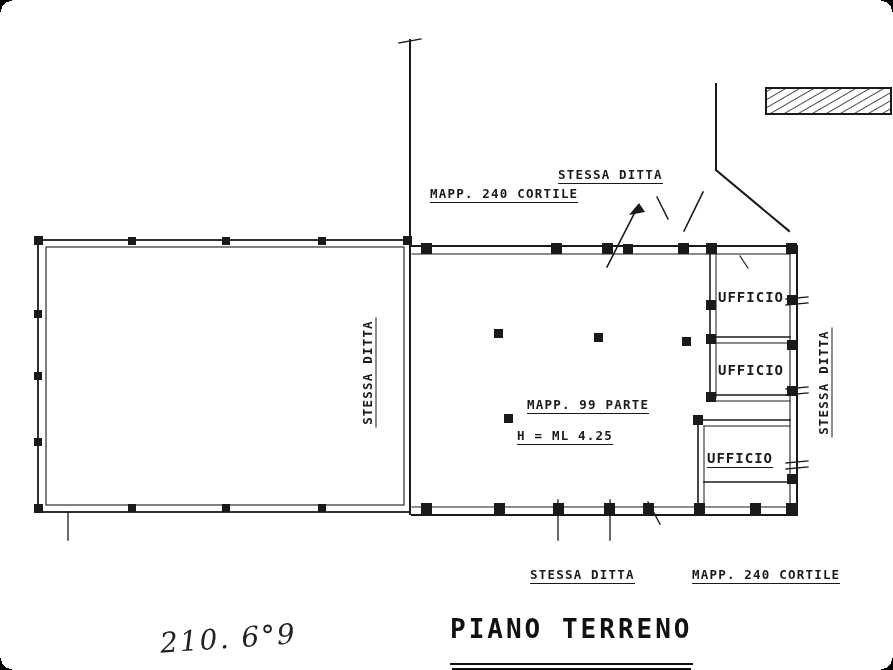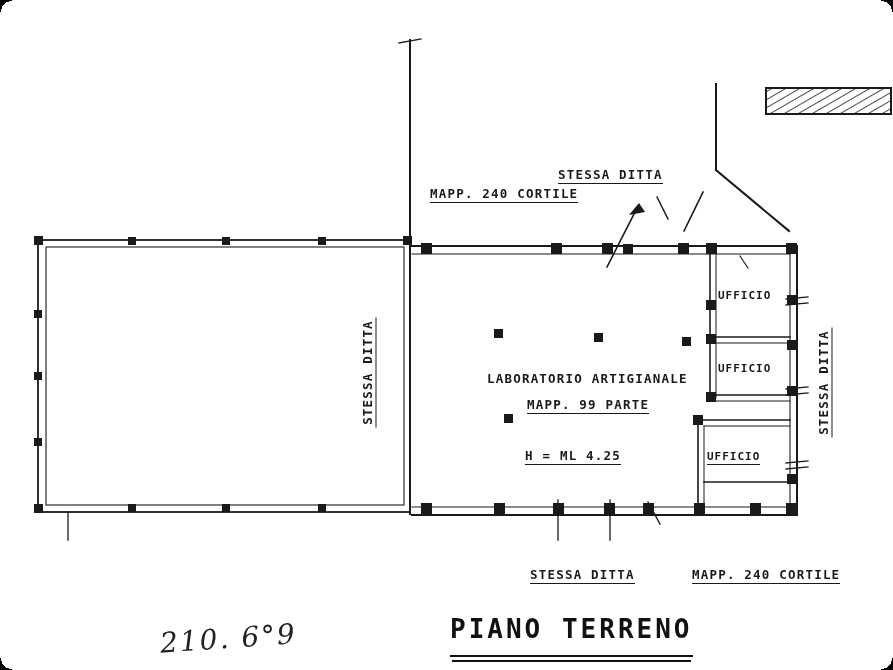--- a/index.html
+++ b/index.html
@@ -6,27 +6,27 @@
   html,body { background:#ffffff; }
   .sheet {
     position:relative; width:893px; height:670px; background:#ffffff;
     overflow:hidden; font-family:"DejaVu Sans Mono", monospace; color:#1a1a1a;
   }
   .sheet svg { position:absolute; left:0; top:0; }
   .lbl {
     position:absolute; font-weight:bold; font-size:12.5px;
     letter-spacing:1.2px; white-space:nowrap; color:#1a1a1a;
   }
-  .small { font-size:11px; letter-spacing:1px; }
+  .small { font-size:14px; letter-spacing:1px; }
   .u { border-bottom:1.6px solid #1a1a1a; padding-bottom:1px; }
   .vert { transform:rotate(-90deg); transform-origin:center; text-align:center; }
   .title {
     position:absolute; font-family:"DejaVu Sans Mono", monospace;
     font-size:26px; font-weight:bold; letter-spacing:3px; white-space:nowrap;
-    border-bottom:2.5px solid #111; padding-bottom:11px; color:#111;
+    border-bottom:2.5px solid #111; padding-bottom:19px; color:#111;
   }
   .title::after {
     content:""; position:absolute; left:2px; right:2px; bottom:-7px;
     height:2px; background:#111;
   }
   .handwritten {
     position:absolute; font-family:"DejaVu Serif", serif; font-style:italic;
     font-size:28px; letter-spacing:2px; color:#222; transform:rotate(-4deg);
     white-space:nowrap;
   }
@@ -156,23 +156,22 @@
     </g>
   </svg>
 
   <div class="lbl u" style="left:430px;top:186px;">MAPP. 240 CORTILE</div>
   <div class="lbl u" style="left:558px;top:167px;">STESSA DITTA</div>
 
   <div class="lbl small" style="left:718px;top:289px;">UFFICIO</div>
   <div class="lbl small" style="left:718px;top:362px;">UFFICIO</div>
   <div class="lbl small u" style="left:707px;top:450px;">UFFICIO</div>
 
-  <div class="lbl" style="left:487px;top:371px;">LABORATORIO ARTIGIANALE</div>
   <div class="lbl u" style="left:487px;top:397px;margin-left:40px;">MAPP. 99 PARTE</div>
-  <div class="lbl u" style="left:517px;top:448px;margin-left:8px;">H = ML 4.25</div>
+  <div class="lbl u" style="left:517px;top:428px;">H = ML 4.25</div>
 
   <div class="lbl vert u" style="left:313px;top:364px;width:110px;">STESSA DITTA</div>
   <div class="lbl vert u" style="left:769px;top:374px;width:110px;">STESSA DITTA</div>
 
   <div class="lbl u" style="left:530px;top:567px;">STESSA DITTA</div>
   <div class="lbl u" style="left:692px;top:567px;">MAPP. 240 CORTILE</div>
 
   <div class="title" style="left:450px;top:614px;">PIANO TERRENO</div>
   <div class="handwritten" style="left:160px;top:622px;">210. 6°9</div>
 

